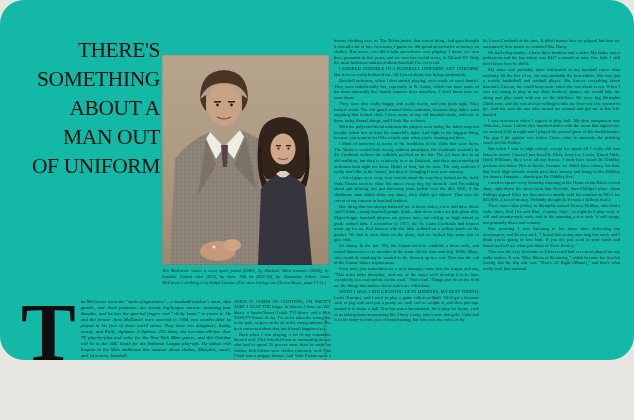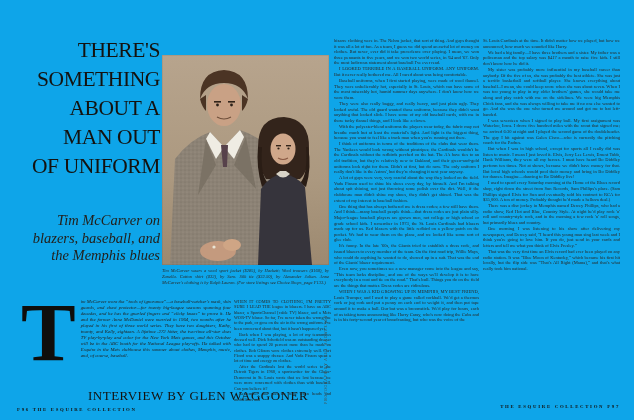--- a/index.html
+++ b/index.html
@@ -1,18 +1,18 @@
 <!DOCTYPE html>
 <html><head>
 <meta charset="utf-8">
 <style>
   html,body{margin:0;padding:0;background:#e8e6e1;}
   .page{
-    position:relative;width:634px;height:420px;background:#0ea5e9;
-    overflow:hidden;font-family:"Liberation Serif",serif;color:#1d1b18;
+    position:relative;width:634px;height:360px;background:#14b8a6;
+    overflow:hidden;font-family:"Liberation Serif",serif;color:#1d1b18;border-radius:24px;
   }
   
   .title{
     position:absolute;left:14px;top:36px;width:146px;
     font-size:21.5px;line-height:29px;text-align:right;
     white-space:pre-line;font-weight:400;letter-spacing:-0.4px;color:#14120f;
   }
   .subtitle{
     position:absolute;left:10px;top:212px;width:150px;
     font-style:italic;font-size:14.5px;line-height:17.5px;
@@ -61,23 +61,20 @@
 </head>
 <body>
 
 <div class="page">
 
   <div class="title">THERE'S
 SOMETHING
 ABOUT A
 MAN OUT
 OF UNIFORM</div>
-  <div class="subtitle">Tim McCarver on
-blazers, baseball, and
-the Memphis blues</div>
 
   <div class="photo">
     <svg width="167" height="210" viewBox="0 0 167 210">
       <defs>
         <linearGradient id="bg" x1="0" y1="0" x2="0" y2="1">
           <stop offset="0" stop-color="#b7a48d"></stop>
           <stop offset="0.6" stop-color="#ab987f"></stop>
           <stop offset="1" stop-color="#9c8970"></stop>
         </linearGradient>
         <pattern id="tweed" width="4" height="4" patternUnits="userSpaceOnUse">

